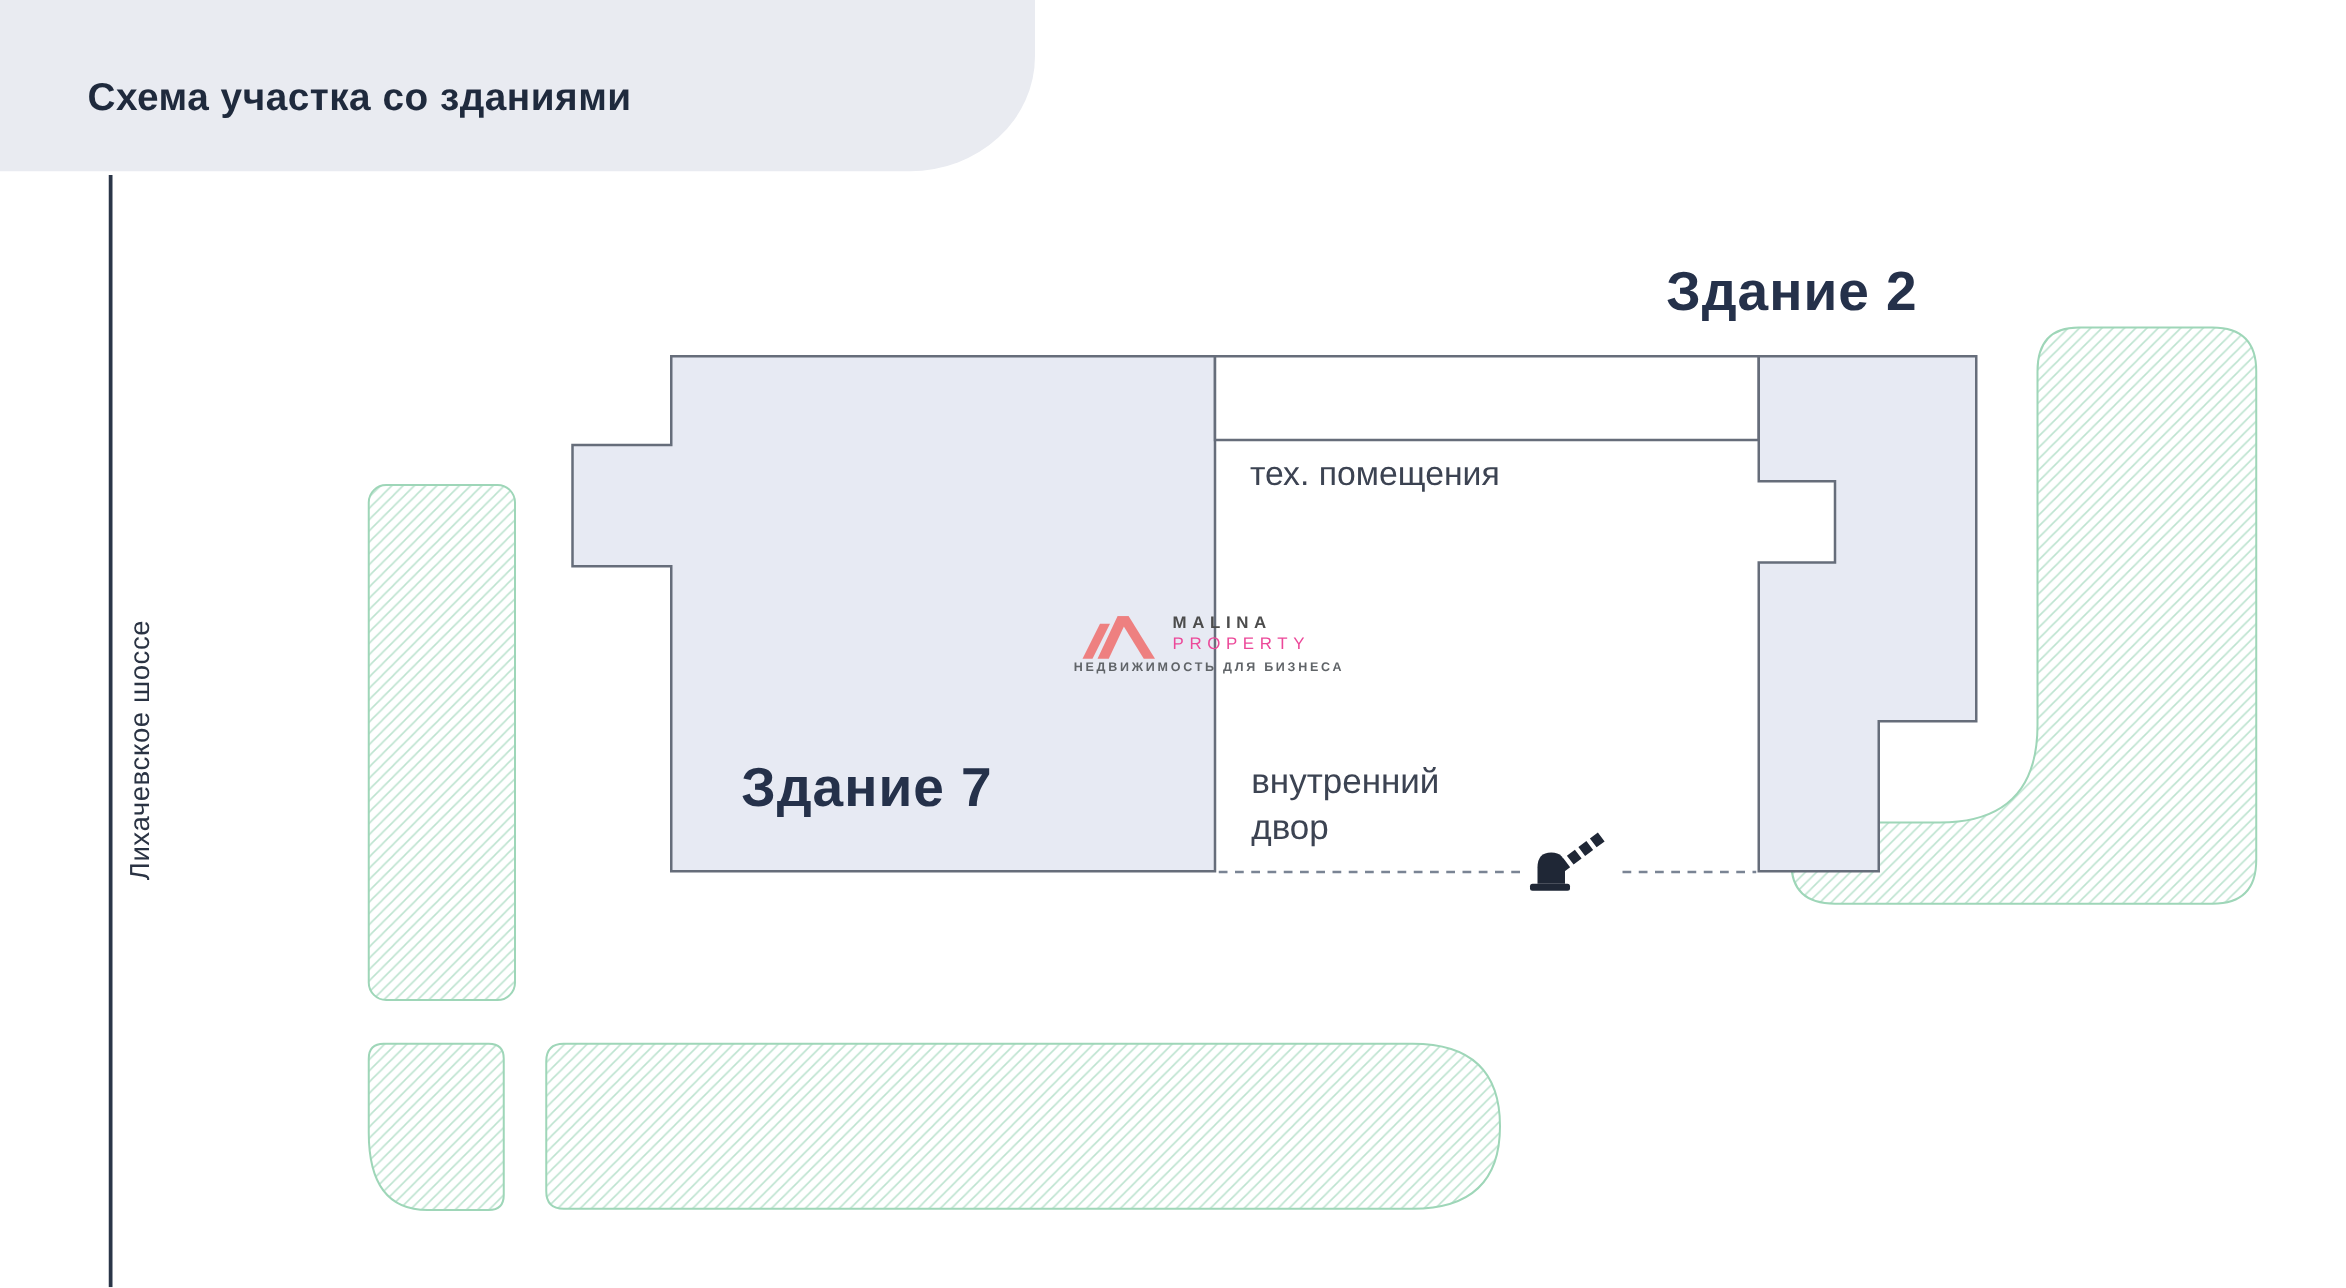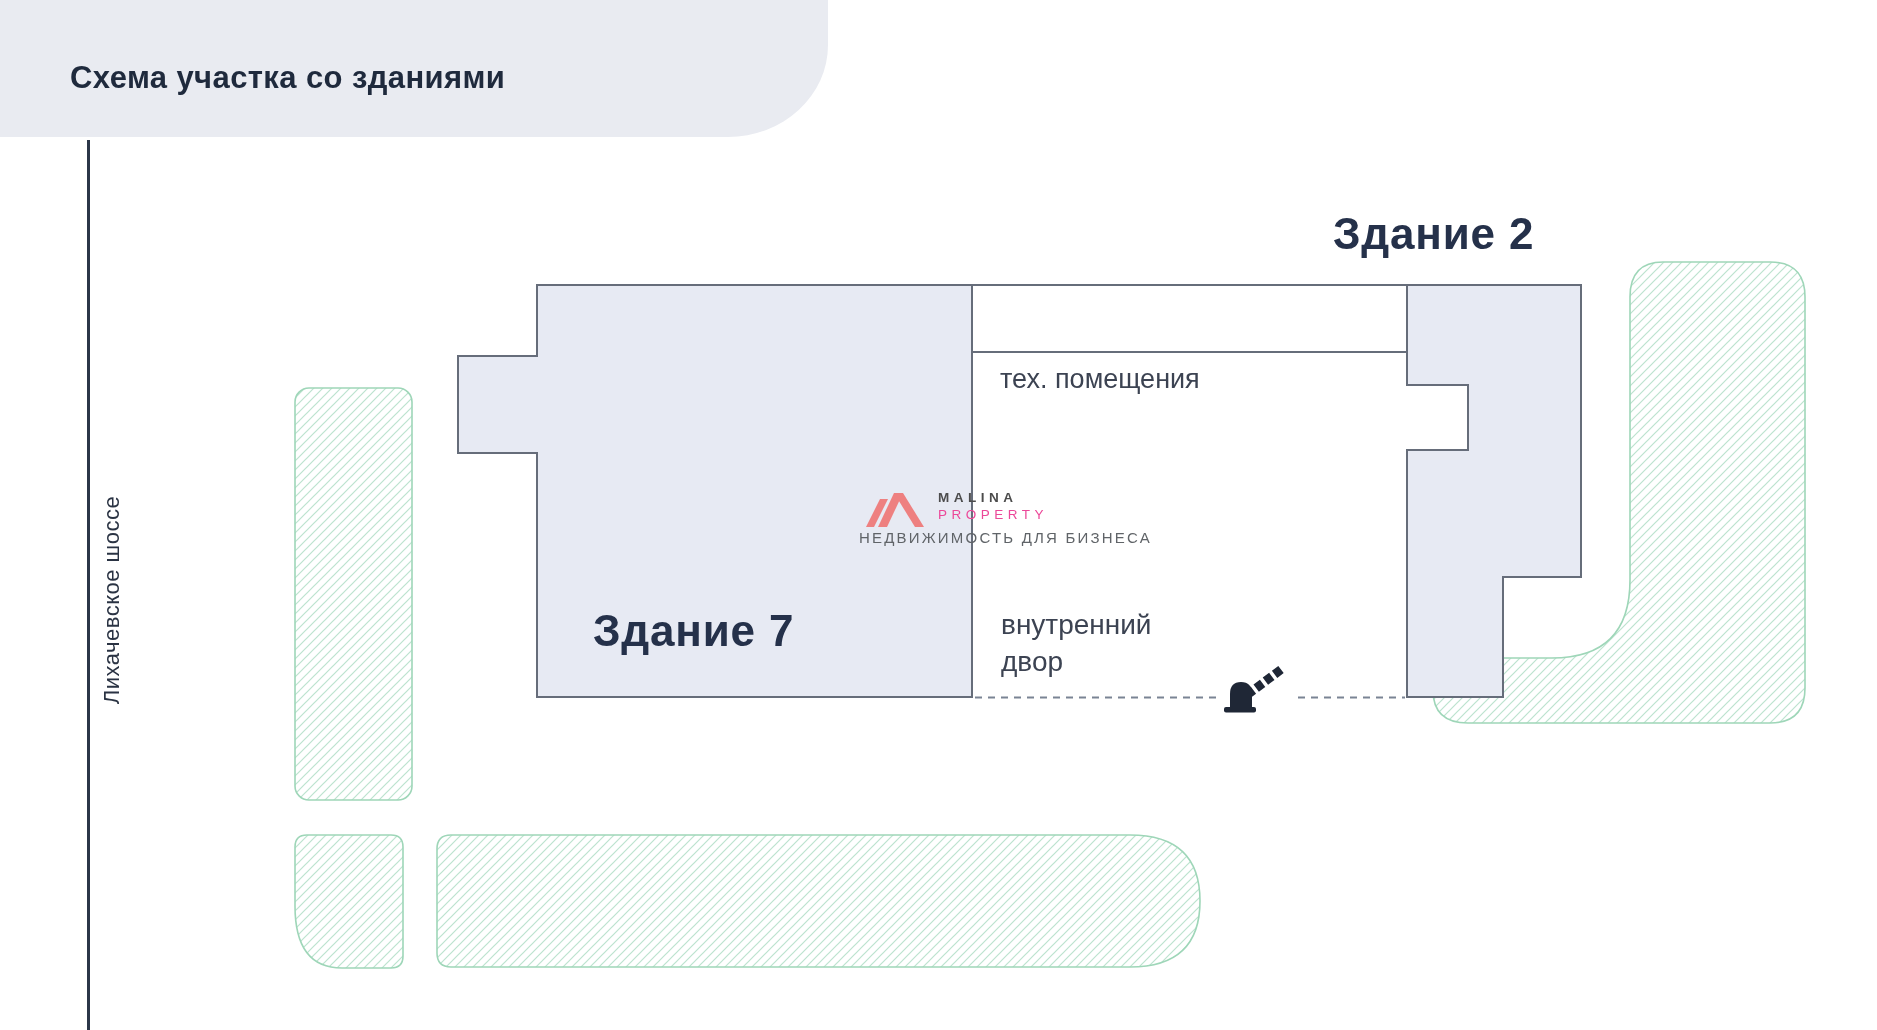--- a/index.html
+++ b/index.html
@@ -64,21 +64,21 @@
     font-size:13.5px;font-weight:700;color:#4c4c4c;
     letter-spacing:4.5px;white-space:nowrap;
   }
   .logo-name2{
     position:absolute;left:79px;top:20px;
     font-size:13.5px;font-weight:400;color:#ec4899;
     letter-spacing:4.5px;white-space:nowrap;
   }
   .logo-tagline{
     position:absolute;left:0;top:42px;
-    font-size:15px;font-weight:400;color:#606468;
+    font-size:10px;font-weight:700;color:#606468;
     letter-spacing:2.2px;white-space:nowrap;
   }
 </style>
 </head>
 <body>
 
 <div class="canvas">
 
   <div class="header-shape"></div>
   <h1 class="page-title">Схема участка со зданиями</h1>

